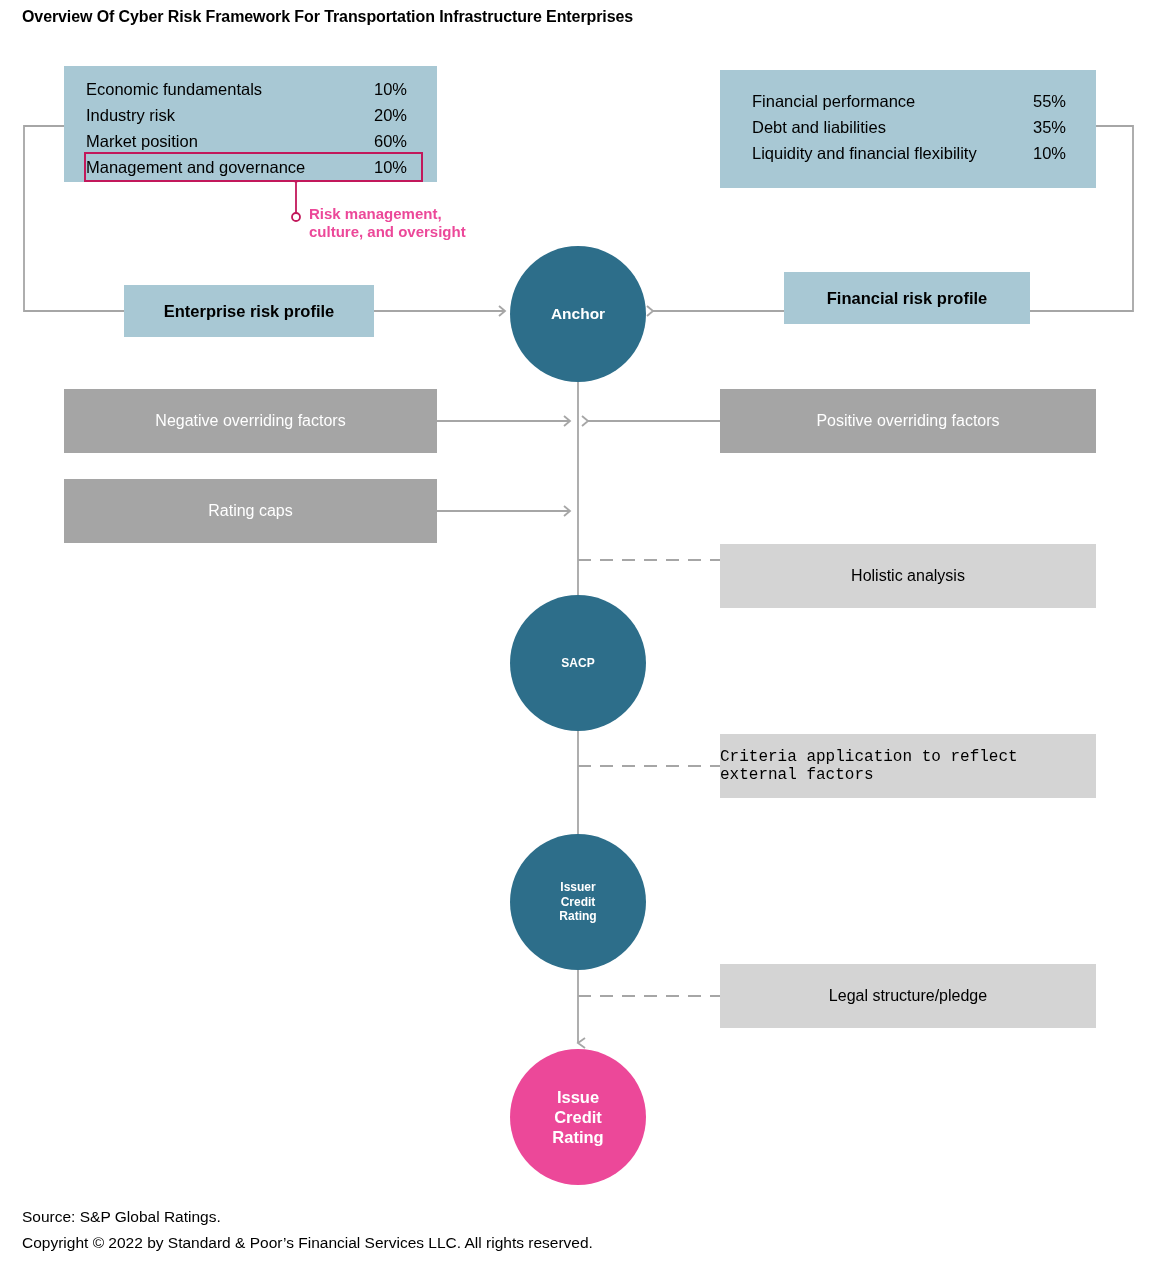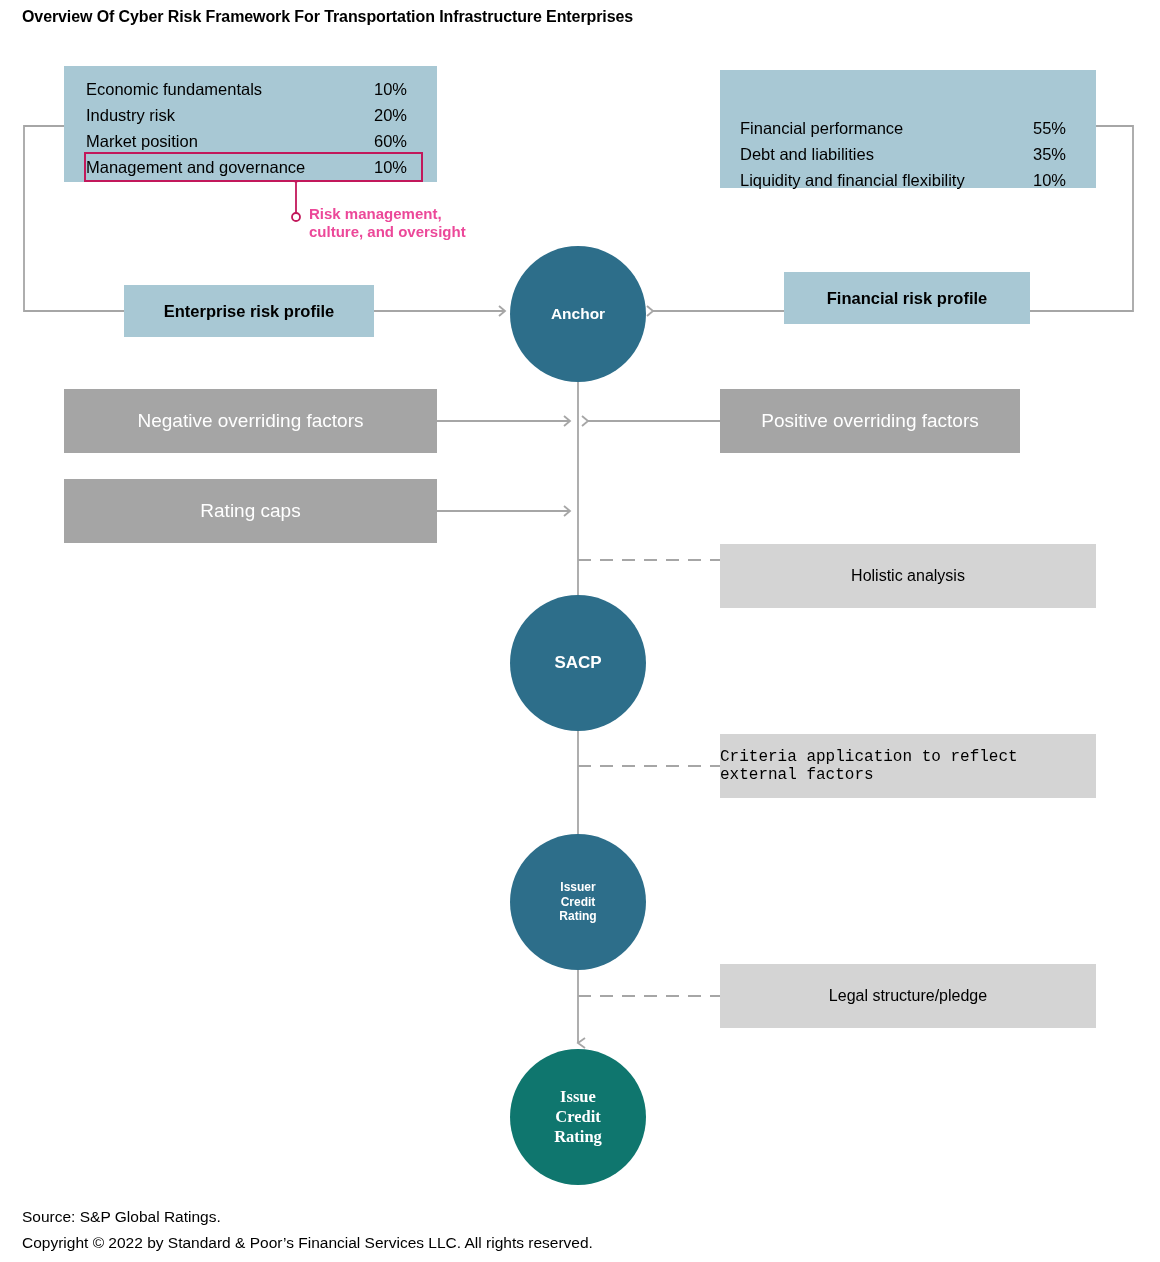--- a/index.html
+++ b/index.html
@@ -65,21 +65,21 @@
     text-align: right;
   }
   .wrow.highlight {
     outline: 2.5px solid #c2185b;
     outline-offset: 0px;
   }
   #panel-left  { left: 64px;  top: 66px; width: 373px; height: 116px; }
   #panel-left .rows { top: 10px; }
   #panel-left .wrow .val { right: 14px; }
   #panel-right { left: 720px; top: 70px; width: 376px; height: 118px; }
-  #panel-right .rows { top: 18px; left: 20px; margin-top: 27px; }
+  #panel-right .rows { top: 18px; left: 32px; }
   #panel-right .wrow .val { right: 14px; }
 
   
   .callout-text {
     position: absolute;
     left: 309px;
     top: 205px;
     font-size: 15px;
     font-weight: bold;
     line-height: 1.18;
@@ -101,25 +101,25 @@
   #box-erp { left: 124px; top: 285px; width: 250px; height: 52px; }
   #box-frp { left: 784px; top: 272px; width: 246px; height: 52px; }
 
   
   .graybox {
     position: absolute;
     background: #a5a5a5;
     display: flex;
     align-items: center;
     justify-content: center;
-    font-size: 19px;
+    font-size: 16px;
     color: #ffffff;
   }
   #box-neg  { left: 64px;  top: 389px; width: 373px; height: 64px; }
-  #box-pos  { left: 720px; top: 389px; width: 300px; height: 64px; }
+  #box-pos  { left: 720px; top: 389px; width: 376px; height: 64px; }
   #box-caps { left: 64px;  top: 479px; width: 373px; height: 64px; }
 
   
   .ltgraybox {
     position: absolute;
     background: #d4d4d4;
     display: flex;
     align-items: center;
     justify-content: center;
     font-size: 16px;
@@ -136,23 +136,23 @@
     display: flex;
     align-items: center;
     justify-content: center;
     text-align: center;
     color: #ffffff;
     font-weight: bold;
     line-height: 1.22;
     white-space: pre-line;
   }
   .circle.teal { background: #2d6e8a; }
-  .circle.navy { background: #0f766e; font-family: Liberation Serif, serif; }
+  .circle.navy { background: #ec4899; }
   #circle-anchor { left: 510px; top: 246px; width: 136px; height: 136px; font-size: 15.5px; }
-  #circle-sacp   { left: 510px; top: 595px; width: 136px; height: 136px; font-size: 17px; }
+  #circle-sacp   { left: 510px; top: 595px; width: 136px; height: 136px; font-size: 12px; }
   #circle-icr    { left: 510px; top: 834px; width: 136px; height: 136px; font-size: 12px; }
   #circle-issue  { left: 510px; top: 1049px; width: 136px; height: 136px; font-size: 16.5px; }
 
   
   .footer {
     position: absolute;
     left: 22px;
     font-size: 15.5px;
     color: #000;
   }

